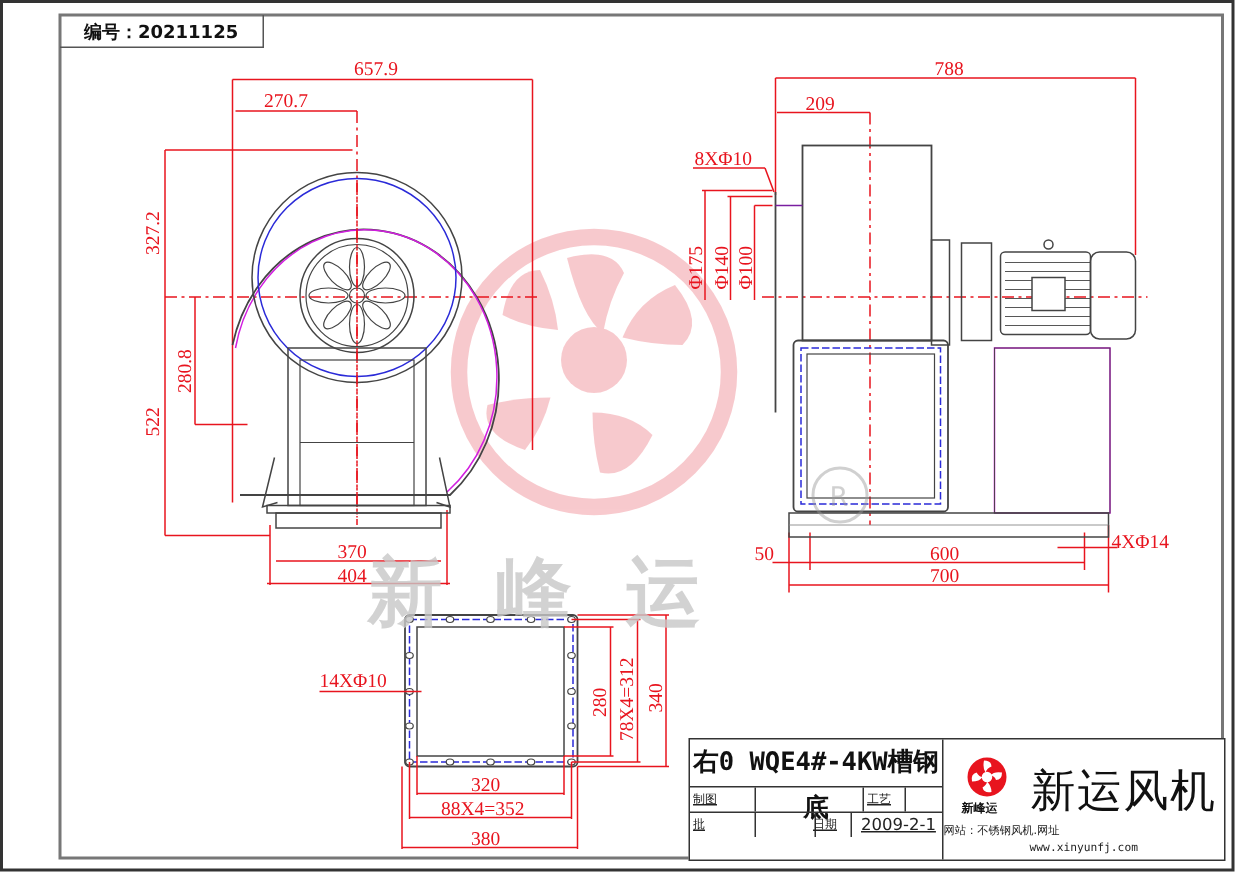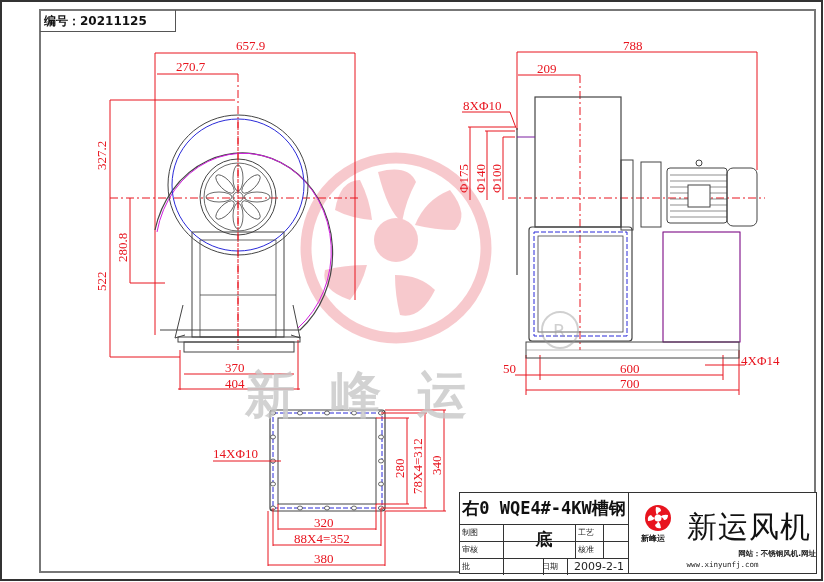--- a/index.html
+++ b/index.html
@@ -1,30 +1,30 @@
 <!DOCTYPE html>
 <html><head>
 <meta charset="utf-8">
 <style>
   html, body { margin:0; padding:0; background:#ffffff; }
   body { width:824px; height:582px; position:relative; overflow:hidden; font-family:"Liberation Serif", "DejaVu Serif", serif; }
   svg { position:absolute; left:0; top:0; }
   .dim { fill:#e8141e; font-family:"Liberation Serif","DejaVu Serif",serif; font-size:13px; }
   .dimv { fill:#e8141e; font-family:"Liberation Serif","DejaVu Serif",serif; font-size:13px; }
-  .serial { position:absolute; left:40px; top:10px; width:136px; height:22px; border-right:1px solid #555; border-bottom:1px solid #555; font-family:"DejaVu Sans","Liberation Sans",sans-serif; font-weight:bold; font-size:12px; line-height:22px; padding-left:4px; box-sizing:border-box; color:#111; }
+  .serial { position:absolute; left:40px; top:10px; width:136px; height:22px; border-right:1px solid #555; border-bottom:1px solid #555; font-family:"DejaVu Sans","Liberation Sans",sans-serif; font-weight:bold; font-size:12px; line-height:22px; padding-left:16px; box-sizing:border-box; color:#111; }
   .tb { position:absolute; left:459px; top:492px; width:356px; height:80px; border:1px solid #333; background:#fff; font-family:"DejaVu Sans","Liberation Sans",sans-serif; }
   .tb-left { position:absolute; left:0; top:0; width:168px; height:80px; border-right:1px solid #333; }
   .tb-title { height:31px; border-bottom:1px solid #333; text-align:center; line-height:31px; font-size:17px; font-weight:bold; color:#111; font-family:"DejaVu Sans Mono","Liberation Mono",monospace; }
   .tb-row { height:16px; border-bottom:1px solid #333; position:relative; font-size:8px; color:#222; }
   .tb-row:last-child { border-bottom:none; }
-  .tb-cell { position:absolute; top:0; height:16px; line-height:16px; padding-left:2px; box-sizing:border-box; border-right:1px solid #333; }
+  .tb-cell { position:absolute; top:0; height:16px; line-height:16px; padding-left:2px; box-sizing:border-box; border-right:1px solid #333;text-decoration:underline; }
   .tb-right { position:absolute; left:169px; top:0; width:187px; height:80px; }
   .brand { position:absolute; left:58px; top:14px; font-size:30px; color:#111; font-family:"DejaVu Sans","Liberation Sans",sans-serif; letter-spacing:1px; }
   .brand-small { position:absolute; left:12px; top:40px; font-size:8px; font-weight:bold; color:#111; }
-  .site1 { position:absolute; left:0; width:187px; top:56px; text-align:right; font-size:7.5px; color:#222;font-weight:bold; }
+  .site1 { position:absolute; left:0; width:187px; top:56px; text-align:left; font-size:7.5px; color:#222; }
   .site2 { position:absolute; left:0; width:187px; top:67px; text-align:center; font-size:7.5px; color:#222; font-family:"DejaVu Sans Mono","Liberation Mono",monospace; }
   .watermark { position:absolute; left:245px; top:362px; font-size:50px; color:#c8c8c8; letter-spacing:36px; font-family:"DejaVu Sans","Liberation Sans",sans-serif; font-weight:bold; opacity:0.8; }
 </style>
 </head>
 <body>
 
 <svg width="824" height="582" viewBox="0 0 824 582">
 
   <rect x="1" y="1" width="821" height="579" fill="none" stroke="#333" stroke-width="2"></rect>
   <rect x="40" y="10" width="775" height="562" fill="none" stroke="#777" stroke-width="2"></rect>
@@ -229,26 +229,20 @@
 <div class="tb">
   <div class="tb-left">
     <div class="tb-title">右0 WQE4#-4KW槽钢底</div>
     <div class="tb-row">
       <div class="tb-cell" style="left:0;width:44px">制图</div>
       <div class="tb-cell" style="left:44px;width:72px"></div>
       <div class="tb-cell" style="left:116px;width:28px">工艺</div>
       <div class="tb-cell" style="left:144px;width:24px;border-right:none"></div>
     </div>
     <div class="tb-row">
-      <div class="tb-cell" style="left:0;width:44px">审核</div>
-      <div class="tb-cell" style="left:44px;width:72px"></div>
-      <div class="tb-cell" style="left:116px;width:28px">核准</div>
-      <div class="tb-cell" style="left:144px;width:24px;border-right:none"></div>
-    </div>
-    <div class="tb-row">
       <div class="tb-cell" style="left:0;width:44px">批</div>
       <div class="tb-cell" style="left:44px;width:40px"></div>
       <div class="tb-cell" style="left:80px;width:28px">日期</div>
       <div class="tb-cell" style="left:112px;width:56px;border-right:none;font-size:11px">2009-2-1</div>
     </div>
   </div>
   <div class="tb-right">
     <svg width="30" height="30" style="left:14px;top:10px" viewBox="0 0 30 30">
       <circle cx="15" cy="15" r="13" fill="#e8141e"></circle>
       <circle cx="15" cy="15" r="3.5" fill="#fff"></circle>

